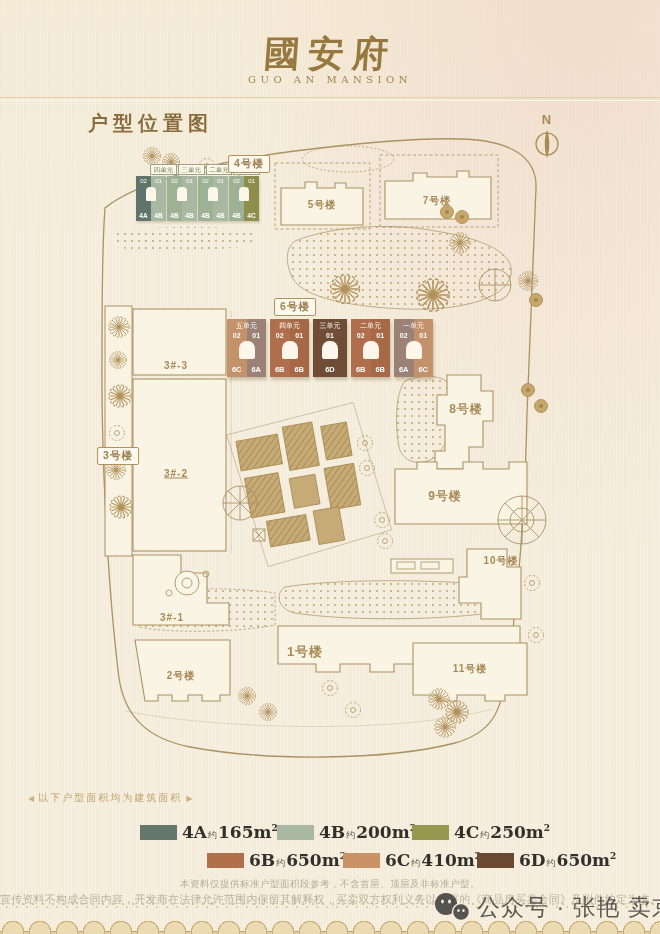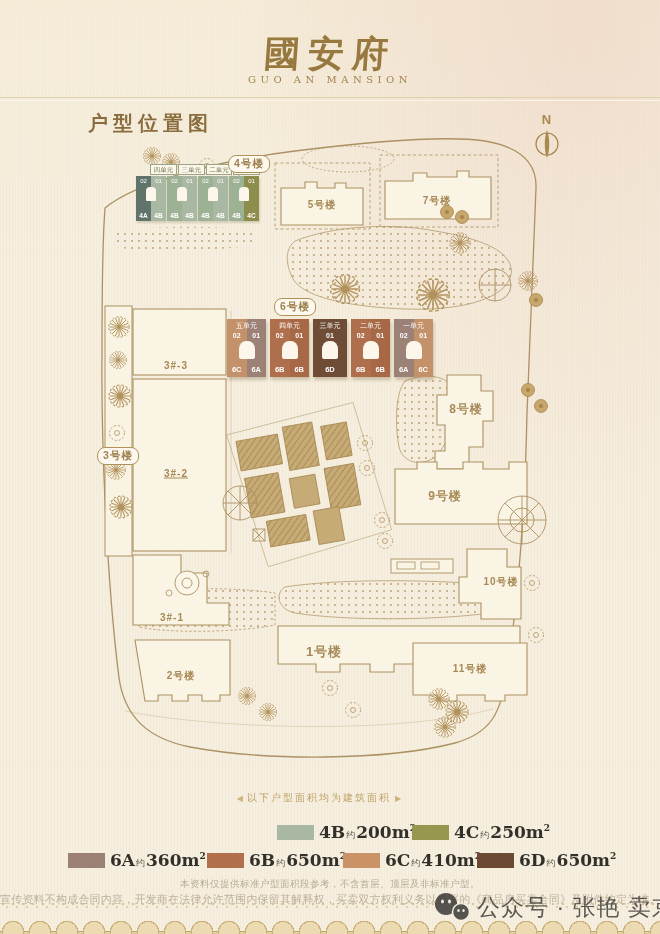--- a/index.html
+++ b/index.html
@@ -20,23 +20,23 @@
     border-top:1px solid #e0d1ae;border-bottom:1px solid #faf5e7;}
   .page-title{position:absolute;top:110px;left:88px;
     font-family:"DejaVu Serif",serif;font-size:20px;font-weight:bold;color:#8a6d3e;letter-spacing:5px;}
   .compass{position:absolute;top:112px;left:531px;width:32px;text-align:center;color:#a8894f;}
   .compass .n{font-size:13px;font-weight:bold;letter-spacing:1px;}
   
   .map{position:absolute;left:95px;top:113px;width:460px;height:678px;}
   .map svg.art{position:absolute;left:0;top:0;}
   .mlabel{position:absolute;transform:translate(-50%,-50%);white-space:nowrap;
     color:#a78a58;font-size:10px;font-weight:bold;letter-spacing:1px;}
-  .mlabel.boxed{background:#fdf9ee;border:1px solid #b09258;border-radius:8px;
+  .mlabel.boxed{background:#fdf9ee;border:1px solid #b09258;border-radius:2px;
     padding:1px 5px;font-size:10.5px;color:#a08354;}
-  .mlabel.big{font-size:13px;margin-left:19px;}
+  .mlabel.big{font-size:13px;}
   .mlabel.md{font-size:12px;}
   
   .bld4{position:absolute;left:41px;top:51px;width:124px;}
   .b4tabs{display:flex;gap:1px;margin-left:14px;}
   .b4tab{width:27px;height:9px;line-height:9px;text-align:center;font-size:6.5px;
     color:#74815f;background:#fbf6e8;border:1px solid #9aa488;letter-spacing:0;}
   .b4row{display:flex;gap:1px;margin-top:1px;}
   .b4pair{position:relative;display:flex;box-shadow:1px 2px 2px rgba(120,100,60,.25);}
   .b4cell{width:15px;height:45px;position:relative;}
   .b4cell .no{position:absolute;top:2px;width:100%;text-align:center;font-size:6px;color:#fff;}
@@ -48,21 +48,21 @@
   .blk{position:relative;display:flex;width:39px;height:58px;box-shadow:1px 3px 3px rgba(110,85,50,.3);}
   .blk.single{width:34px;}
   .bcell{flex:1;position:relative;}
   .bname{position:absolute;top:2px;left:0;width:100%;text-align:center;font-size:7px;color:#fff;
     z-index:2;letter-spacing:0;}
   .bcell .no{position:absolute;top:13px;width:100%;text-align:center;font-size:7px;font-weight:bold;color:#fff;}
   .bcell .tp{position:absolute;bottom:3px;width:100%;text-align:center;font-size:7.5px;font-weight:bold;color:#fff;}
   .bdoor{position:absolute;left:50%;top:22px;transform:translateX(-50%);width:16px;height:18px;
     background:#fcf7ea;border-radius:45% 45% 2px 2px;z-index:1;}
   
-  .area-note{position:absolute;top:791px;left:0;width:612px;text-align:center;
+  .area-note{position:absolute;top:791px;left:11px;width:612px;text-align:left;
     font-size:10px;color:#bfa269;letter-spacing:2px;padding-left:13px;}
   .area-note .arr{font-size:8px;color:#cdb27e;letter-spacing:0;margin:0 4px;}
   
   .leg-item{position:absolute;display:flex;align-items:center;gap:5px;}
   .swatch{width:37px;height:15px;display:inline-block;}
   .leg-txt{font-family:"DejaVu Serif",serif;font-size:17px;font-weight:bold;color:#32302a;white-space:nowrap;}
   .leg-txt .approx{font-size:9px;font-weight:normal;color:#55524a;margin:0 1px;}
   .leg-txt sup{font-size:9px;}
   
   .disc1{position:absolute;top:878px;left:0;width:100%;text-align:center;
@@ -344,41 +344,41 @@
     <div class="mlabel" style="left:342px;top:88px;">7号楼</div>
     <div class="mlabel boxed" style="left:152px;top:194px;margin-left:48px;">6号楼</div>
     <div class="mlabel" style="left:81px;top:220px;margin-top:32px;">3#-3</div>
     <div class="mlabel boxed" style="left:23px;top:343px;">3号楼</div>
     <div class="mlabel" style="left:81px;top:360px;text-decoration:underline;">3#-2</div>
     <div class="mlabel" style="left:77px;top:504px;">3#-1</div>
     <div class="mlabel" style="left:86px;top:563px;">2号楼</div>
     <div class="mlabel big" style="left:210px;top:539px;">1号楼</div>
     <div class="mlabel md" style="left:371px;top:296px;">8号楼</div>
     <div class="mlabel md" style="left:350px;top:383px;">9号楼</div>
-    <div class="mlabel" style="left:406px;top:469px;">10号楼</div>
+    <div class="mlabel" style="left:406px;top:448px;">10号楼</div>
     <div class="mlabel" style="left:375px;top:556px;">11号楼</div>
   </div>
 
   <div class="area-note">
     <span class="arr">◀</span><span>以下户型面积均为建筑面积</span><span class="arr">▶</span>
   </div>
 
+  <div class="leg-item" style="left:140px;top:822px;">
+    <span class="swatch" style="background-color: rgb(100, 119, 108);"></span>
+    <span class="leg-txt"><b>4A</b><span class="approx">约</span><span>165m</span><sup>2</sup></span>
+  </div>
   <div class="leg-item" style="left:277px;top:822px;">
     <span class="swatch" style="background-color: rgb(169, 184, 163);"></span>
     <span class="leg-txt"><b>4B</b><span class="approx">约</span><span>200m</span><sup>2</sup></span>
   </div>
   <div class="leg-item" style="left:412px;top:822px;">
     <span class="swatch" style="background-color: rgb(151, 152, 79);"></span>
     <span class="leg-txt"><b>4C</b><span class="approx">约</span><span>250m</span><sup>2</sup></span>
   </div>
 
-  <div class="leg-item" style="left:68px;top:850px;">
-    <span class="swatch" style="background-color: rgb(155, 129, 115);"></span>
-    <span class="leg-txt"><b>6A</b><span class="approx">约</span><span>360m</span><sup>2</sup></span>
-  </div>
   <div class="leg-item" style="left:207px;top:850px;">
     <span class="swatch" style="background-color: rgb(178, 111, 76);"></span>
     <span class="leg-txt"><b>6B</b><span class="approx">约</span><span>650m</span><sup>2</sup></span>
   </div>
   <div class="leg-item" style="left:343px;top:850px;">
     <span class="swatch" style="background-color: rgb(201, 147, 103);"></span>
     <span class="leg-txt"><b>6C</b><span class="approx">约</span><span>410m</span><sup>2</sup></span>
   </div>
   <div class="leg-item" style="left:477px;top:850px;">
     <span class="swatch" style="background-color: rgb(107, 73, 51);"></span>

